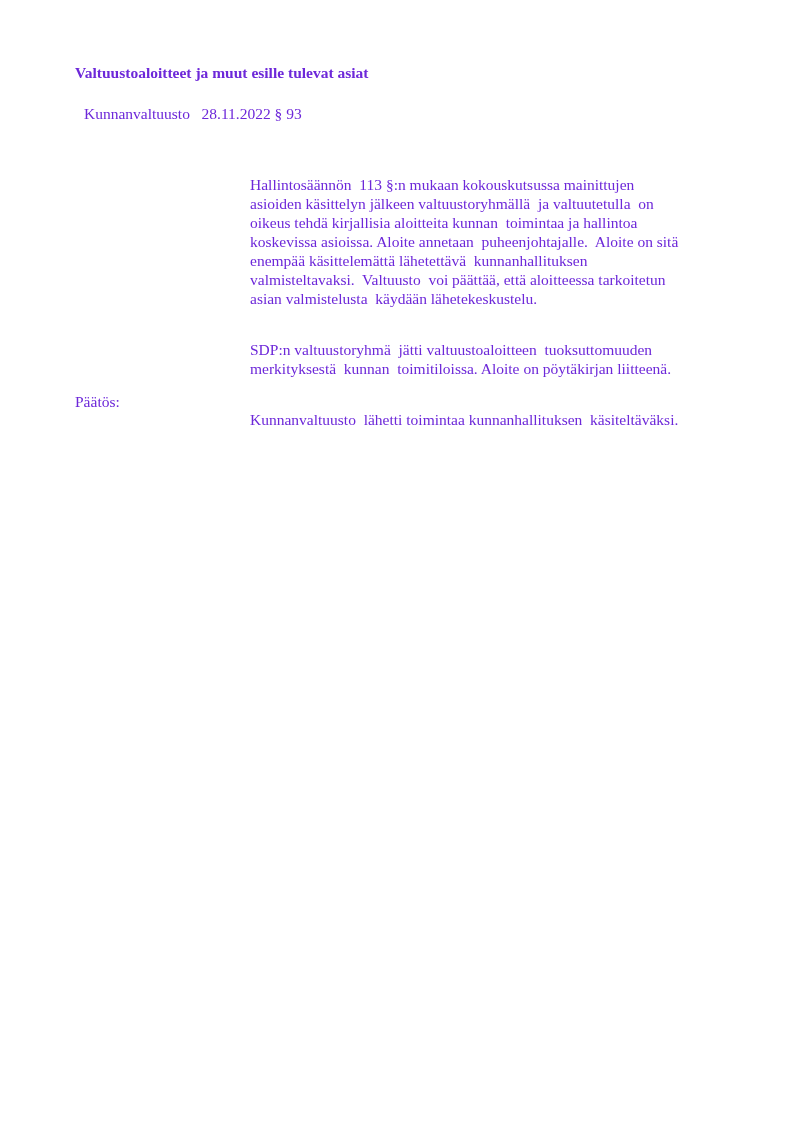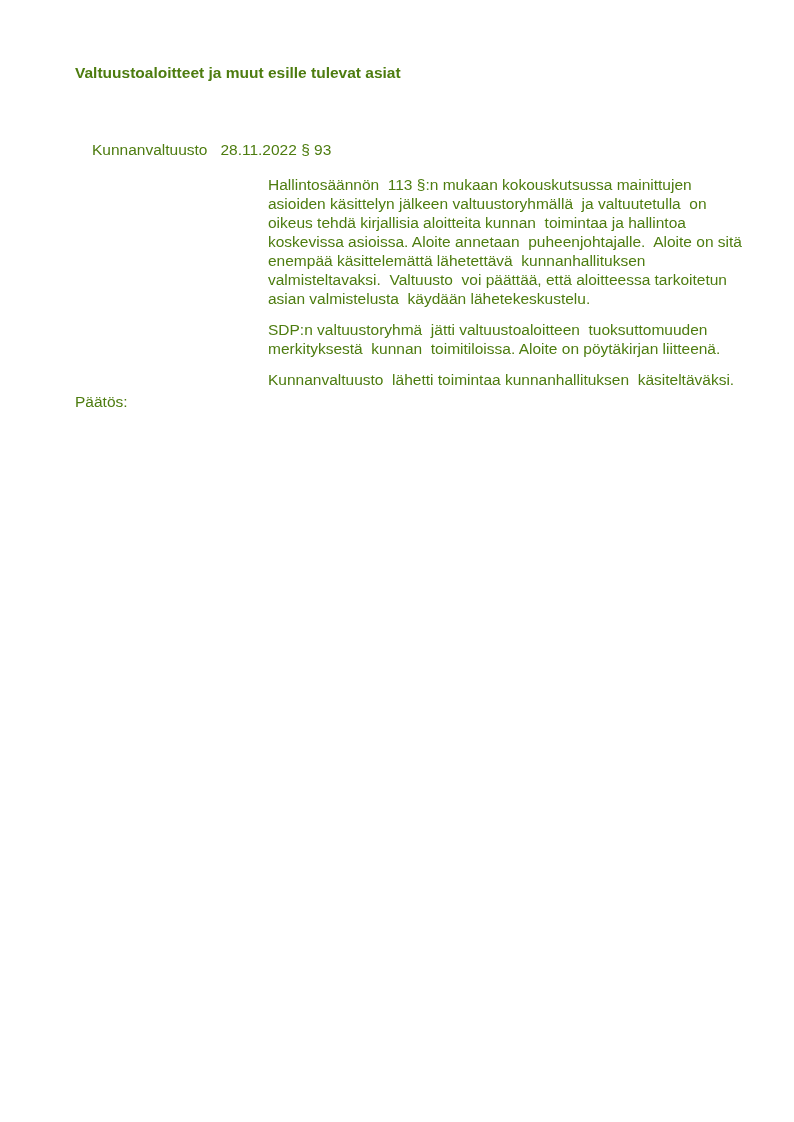--- a/index.html
+++ b/index.html
@@ -5,51 +5,50 @@
   html, body {
     margin: 0;
     padding: 0;
     background: #ffffff;
   }
   .page {
     position: relative;
     width: 794px;
     height: 1122px;
     background: #ffffff;
-    color: #4d7c0f;
-    font-family: Liberation Sans, sans-serif;
+    color: #6d28d9;
+    font-family: Liberation Serif, serif;
     font-size: 15.5px;
     line-height: 19px;
     overflow: hidden;
   }
   .doc-title {
     position: absolute;
     left: 75px;
     top: 63px;
     font-weight: bold;
     white-space: pre;
   }
   .doc-meta {
     position: absolute;
-    left: 92px;
+    left: 84px;
     top: 104px;
     white-space: pre;
-    margin-top: 36px;
   }
   .body-col {
     position: absolute;
-    left: 268px;
+    left: 250px;
     top: 175px;
     width: 512px;
   }
   .para {
     white-space: pre;
   }
   .para + .para {
-    margin-top: 12px;
+    margin-top: 32px;
   }
   .decision-label {
     position: absolute;
     left: 75px;
     top: 392px;
     white-space: pre;
   }
 </style>
 </head>
 <body>

